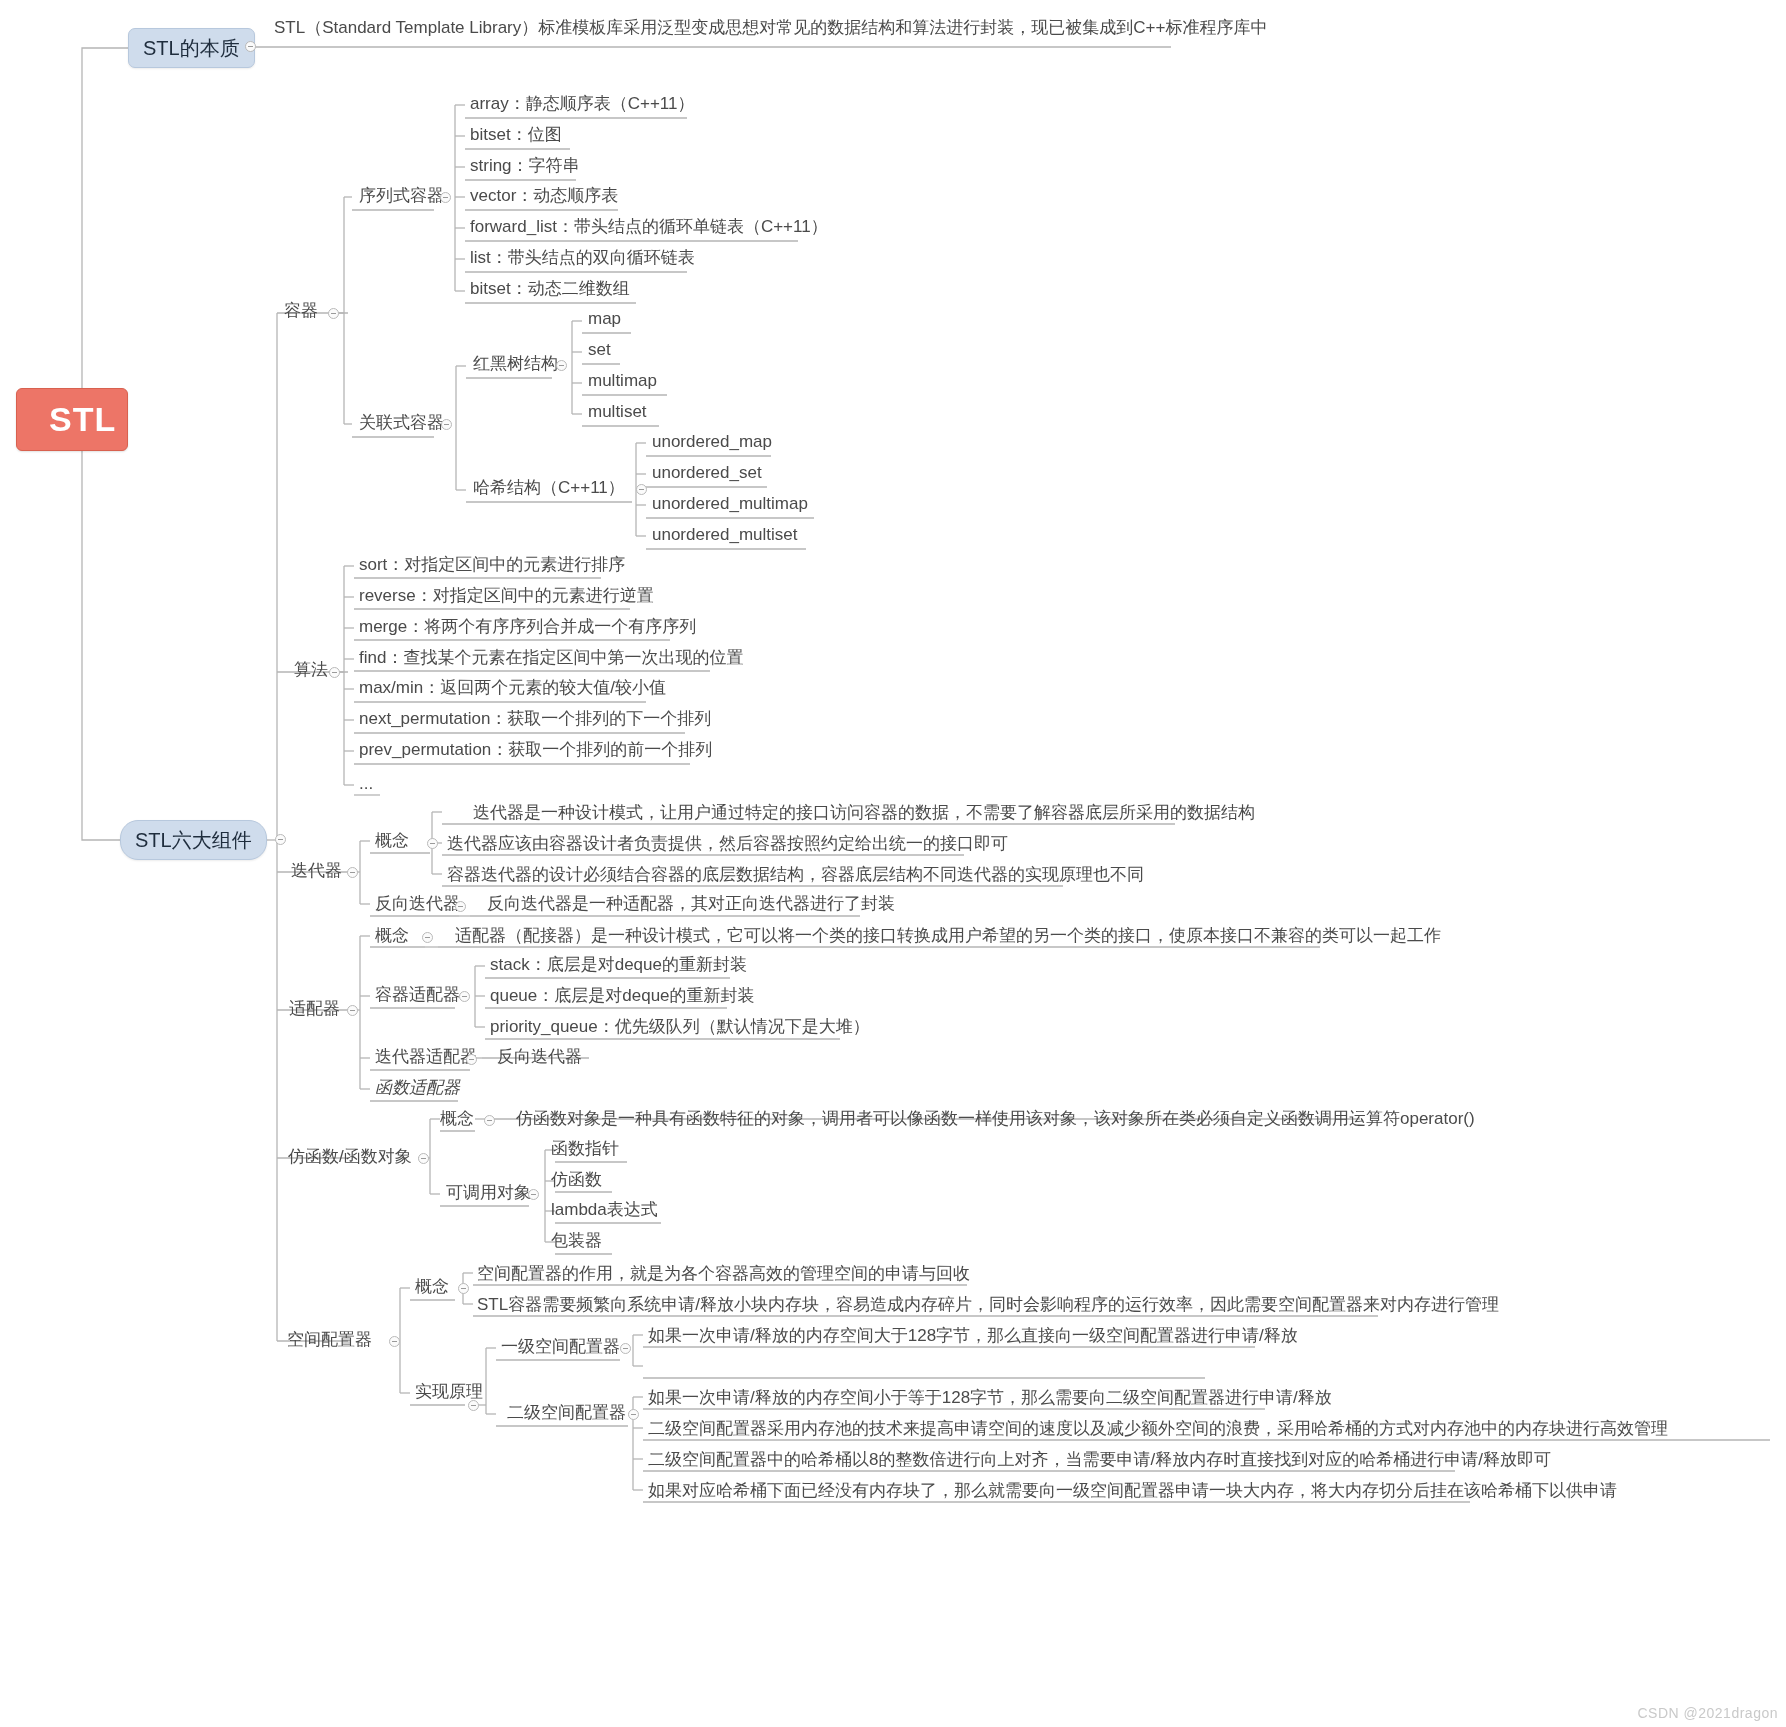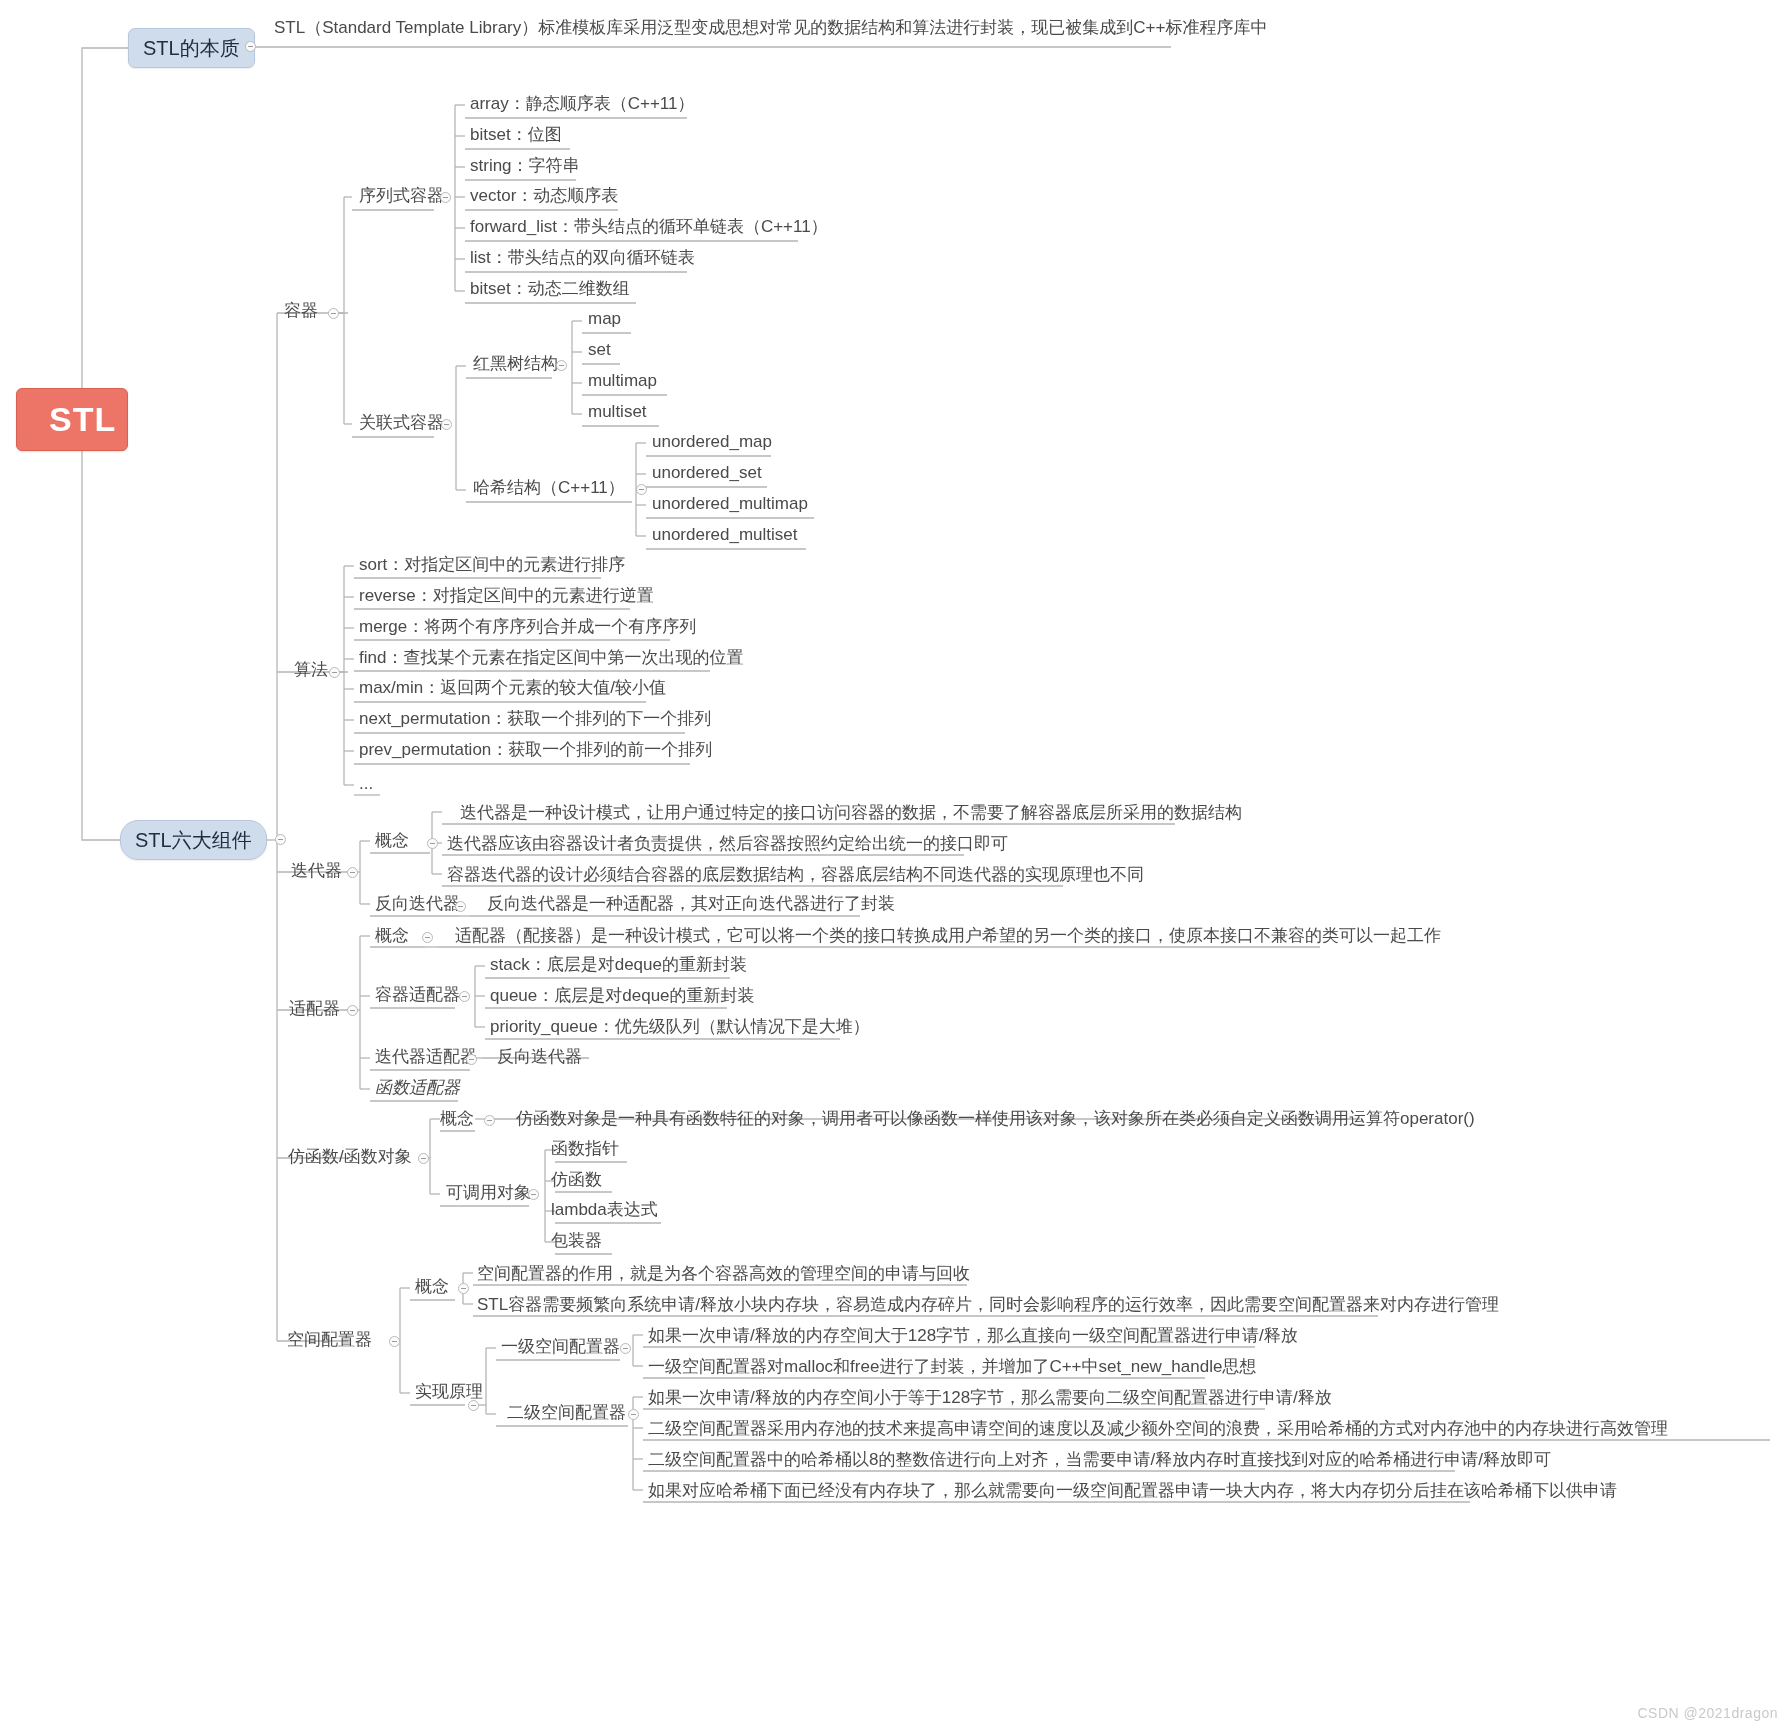--- a/index.html
+++ b/index.html
@@ -332,21 +332,21 @@
   <div class="node t-node" style="left:356px; top:708px;">next_permutation：获取一个排列的下一个排列</div>
   <div class="node t-node" style="left:356px; top:739px;">prev_permutation：获取一个排列的前一个排列</div>
   <div class="node t-node" style="left:356px; top:773px;">...</div>
 
   <div class="node t-node" style="left:288px; top:860px;">迭代器</div>
   <div class="toggle" style="left:347px; top:867px;"></div>
 
   <div class="node t-node" style="left:372px; top:830px;">概念</div>
   <div class="toggle" style="left:427px; top:838px;"></div>
 
-  <div class="node t-node" style="left:457px; top:802px;">迭代器是一种设计模式，让用户通过特定的接口访问容器的数据，不需要了解容器底层所采用的数据结构</div>
+  <div class="node t-node" style="left:470px; top:802px;">迭代器是一种设计模式，让用户通过特定的接口访问容器的数据，不需要了解容器底层所采用的数据结构</div>
   <div class="node t-node" style="left:444px; top:833px;">迭代器应该由容器设计者负责提供，然后容器按照约定给出统一的接口即可</div>
   <div class="node t-node" style="left:444px; top:864px;">容器迭代器的设计必须结合容器的底层数据结构，容器底层结构不同迭代器的实现原理也不同</div>
 
   <div class="node t-node" style="left:372px; top:893px;">反向迭代器</div>
   <div class="toggle" style="left:455px; top:901px;"></div>
   <div class="node t-node" style="left:484px; top:893px;">反向迭代器是一种适配器，其对正向迭代器进行了封装</div>
 
   <div class="node t-node" style="left:286px; top:998px;">适配器</div>
   <div class="toggle" style="left:347px; top:1005px;"></div>
 
@@ -391,21 +391,20 @@
   <div class="node t-node" style="left:474px; top:1263px;">空间配置器的作用，就是为各个容器高效的管理空间的申请与回收</div>
   <div class="node t-node" style="left:474px; top:1294px;">STL容器需要频繁向系统申请/释放小块内存块，容易造成内存碎片，同时会影响程序的运行效率，因此需要空间配置器来对内存进行管理</div>
 
   <div class="node t-node" style="left:412px; top:1381px;">实现原理</div>
   <div class="toggle" style="left:468px; top:1400px;"></div>
 
   <div class="node t-node" style="left:498px; top:1336px;">一级空间配置器</div>
   <div class="toggle" style="left:620px; top:1343px;"></div>
 
   <div class="node t-node" style="left:645px; top:1325px;">如果一次申请/释放的内存空间大于128字节，那么直接向一级空间配置器进行申请/释放</div>
-  <div class="node t-node" style="left:645px; top:1356px;">一级空间配置器对malloc和free进行了封装，并增加了C++中set_new_handle思想</div>
 
   <div class="node t-node" style="left:504px; top:1402px;">二级空间配置器</div>
   <div class="toggle" style="left:628px; top:1409px;"></div>
 
   <div class="node t-node" style="left:645px; top:1387px;">如果一次申请/释放的内存空间小于等于128字节，那么需要向二级空间配置器进行申请/释放</div>
   <div class="node t-node" style="left:645px; top:1418px;">二级空间配置器采用内存池的技术来提高申请空间的速度以及减少额外空间的浪费，采用哈希桶的方式对内存池中的内存块进行高效管理</div>
   <div class="node t-node" style="left:645px; top:1449px;">二级空间配置器中的哈希桶以8的整数倍进行向上对齐，当需要申请/释放内存时直接找到对应的哈希桶进行申请/释放即可</div>
   <div class="node t-node" style="left:645px; top:1480px;">如果对应哈希桶下面已经没有内存块了，那么就需要向一级空间配置器申请一块大内存，将大内存切分后挂在该哈希桶下以供申请</div>
 
   <div class="watermark">CSDN @2021dragon</div>

